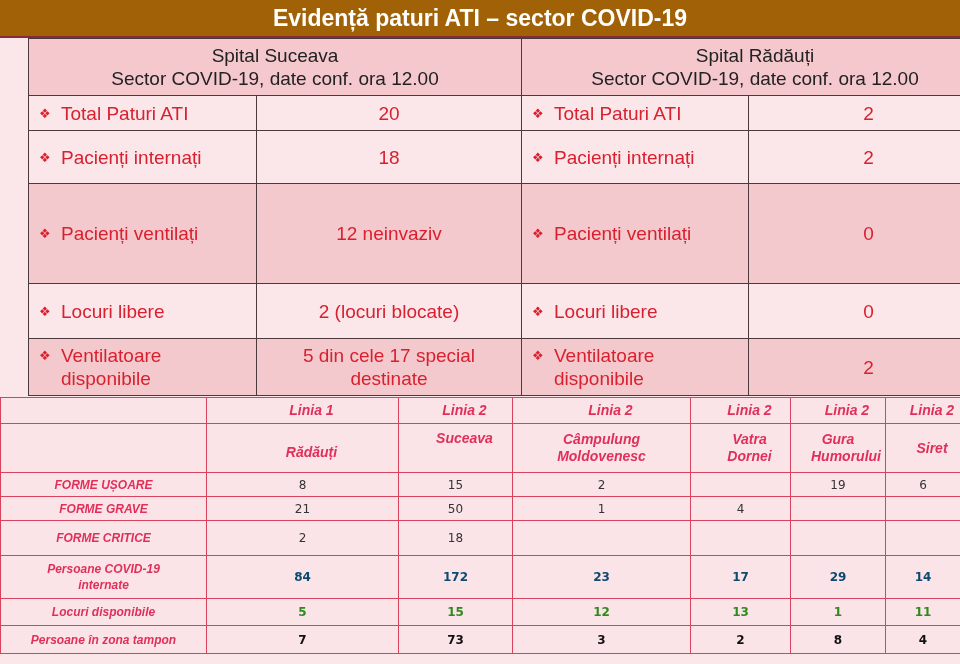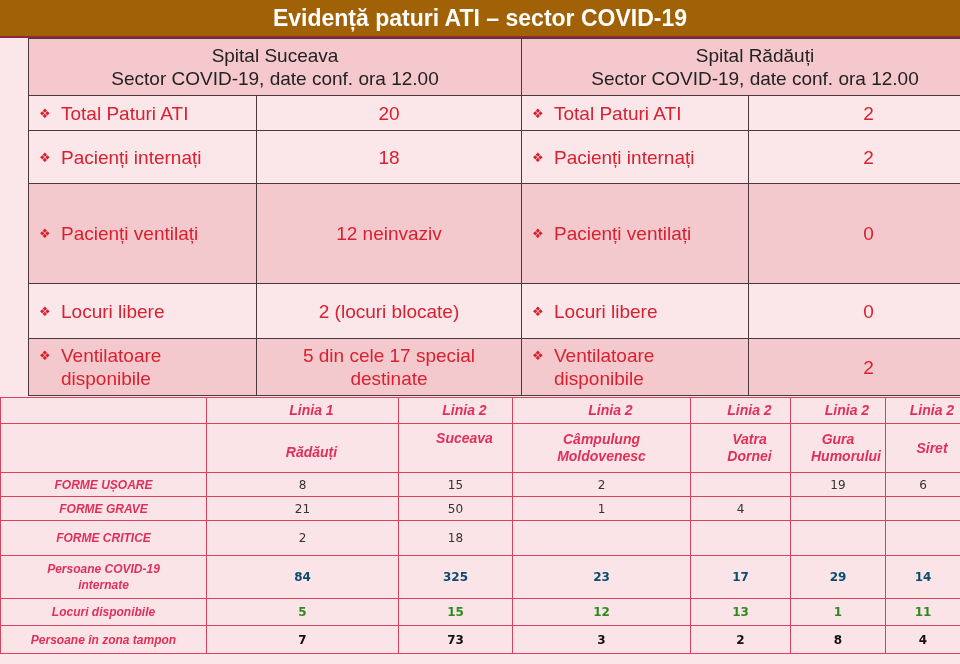--- a/index.html
+++ b/index.html
@@ -180,21 +180,21 @@
     <td>2</td>
     <td>18</td>
     <td></td>
     <td></td>
     <td></td>
     <td></td>
   </tr>
   <tr style="height:43px">
     <td class="rh" style="padding:0 35px">Persoane COVID-19 internate</td>
     <td class="red">84</td>
-    <td class="red">325</td>
+    <td class="red">172</td>
     <td class="red">23</td>
     <td class="red">17</td>
     <td class="red">29</td>
     <td class="red">14</td>
   </tr>
   <tr style="height:27px">
     <td class="rh">Locuri disponibile</td>
     <td class="green">5</td>
     <td class="green">15</td>
     <td class="green">12</td>

